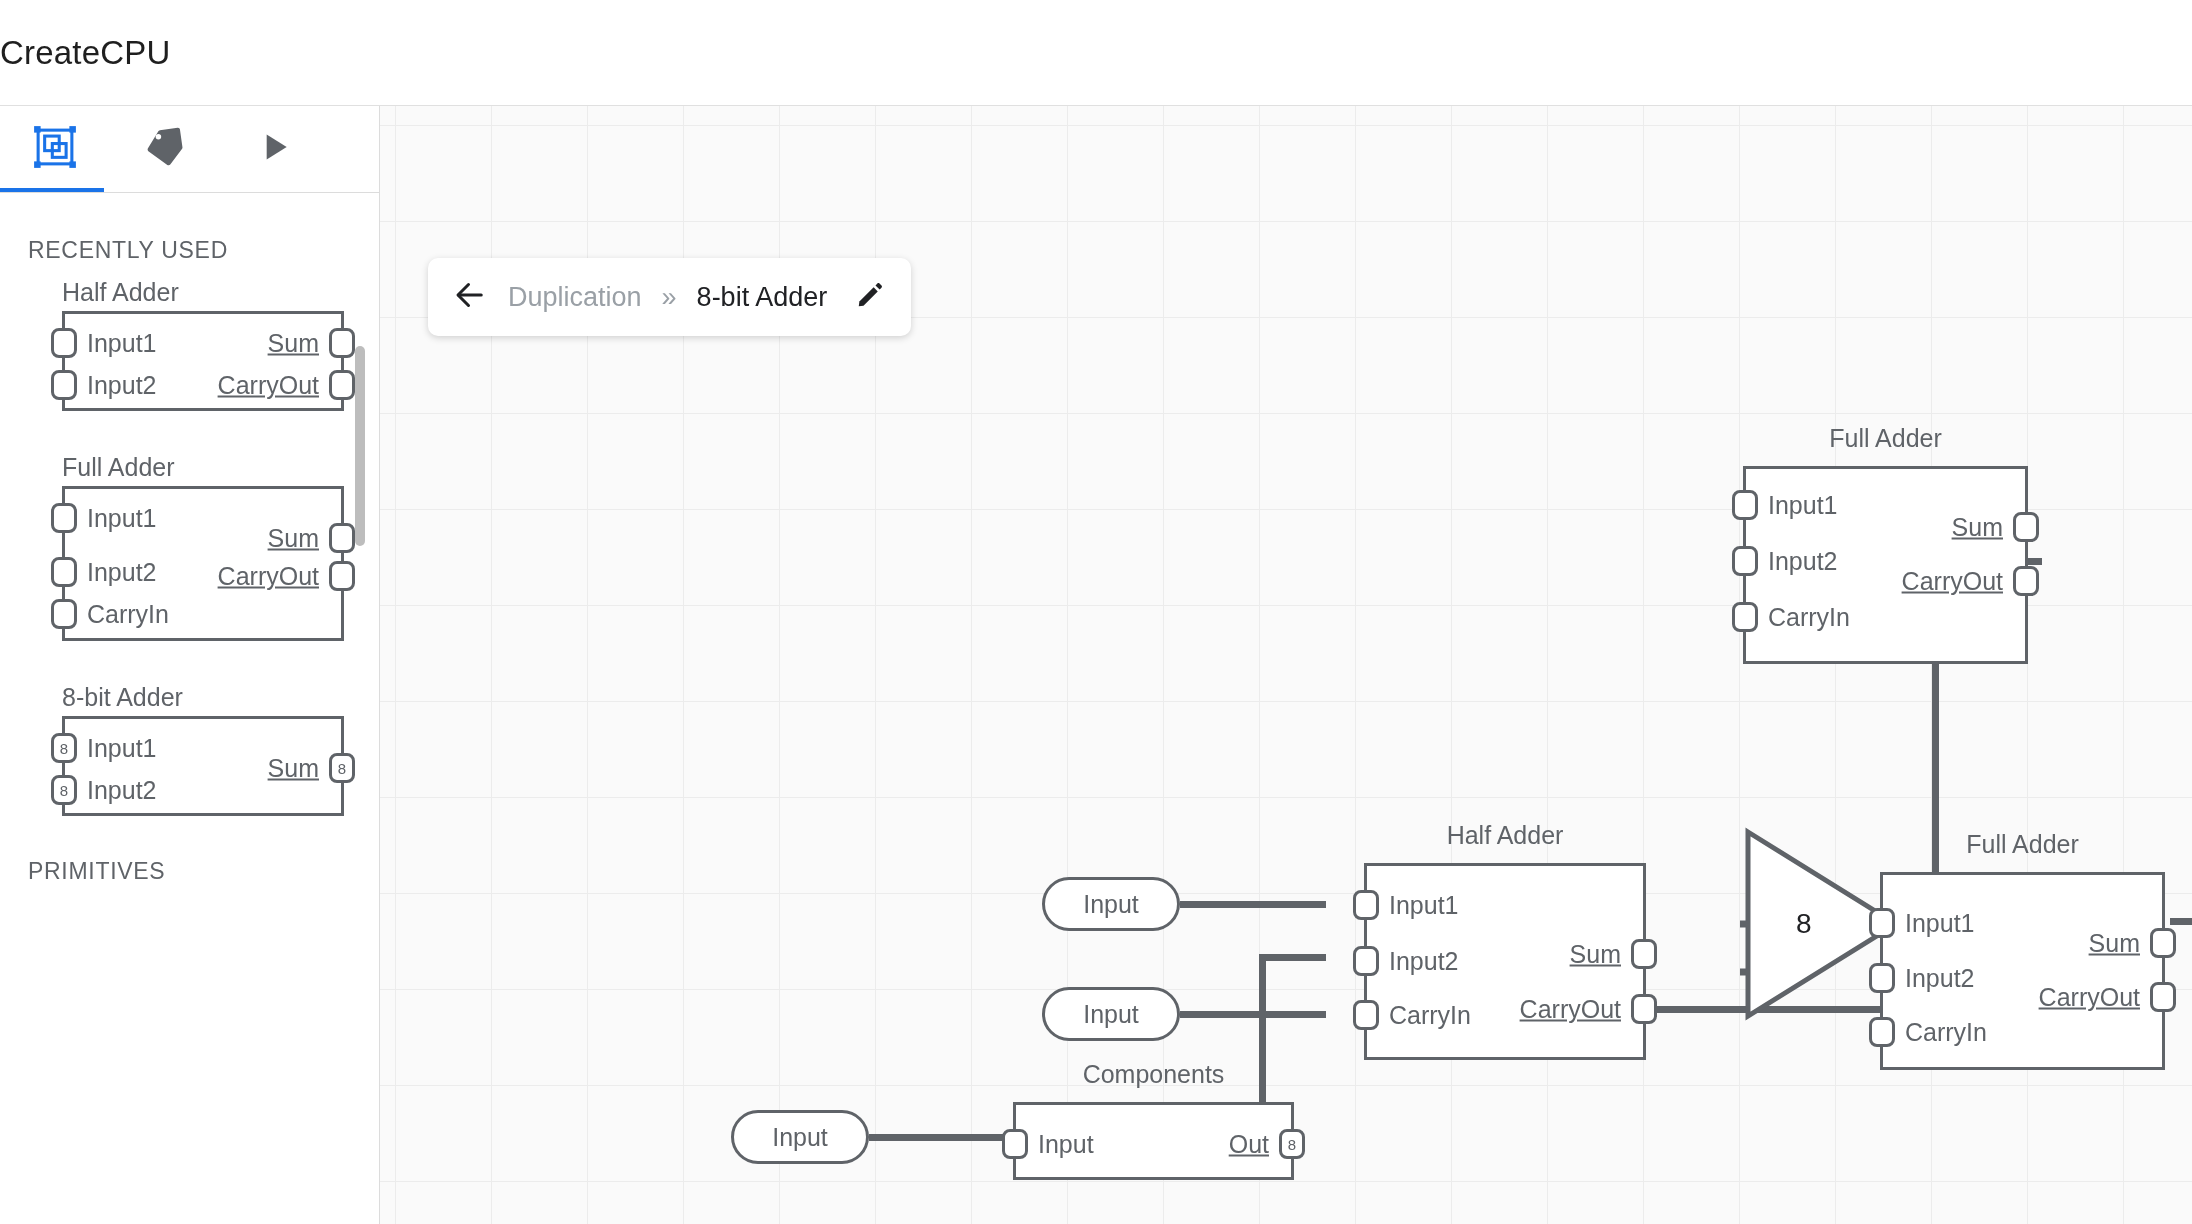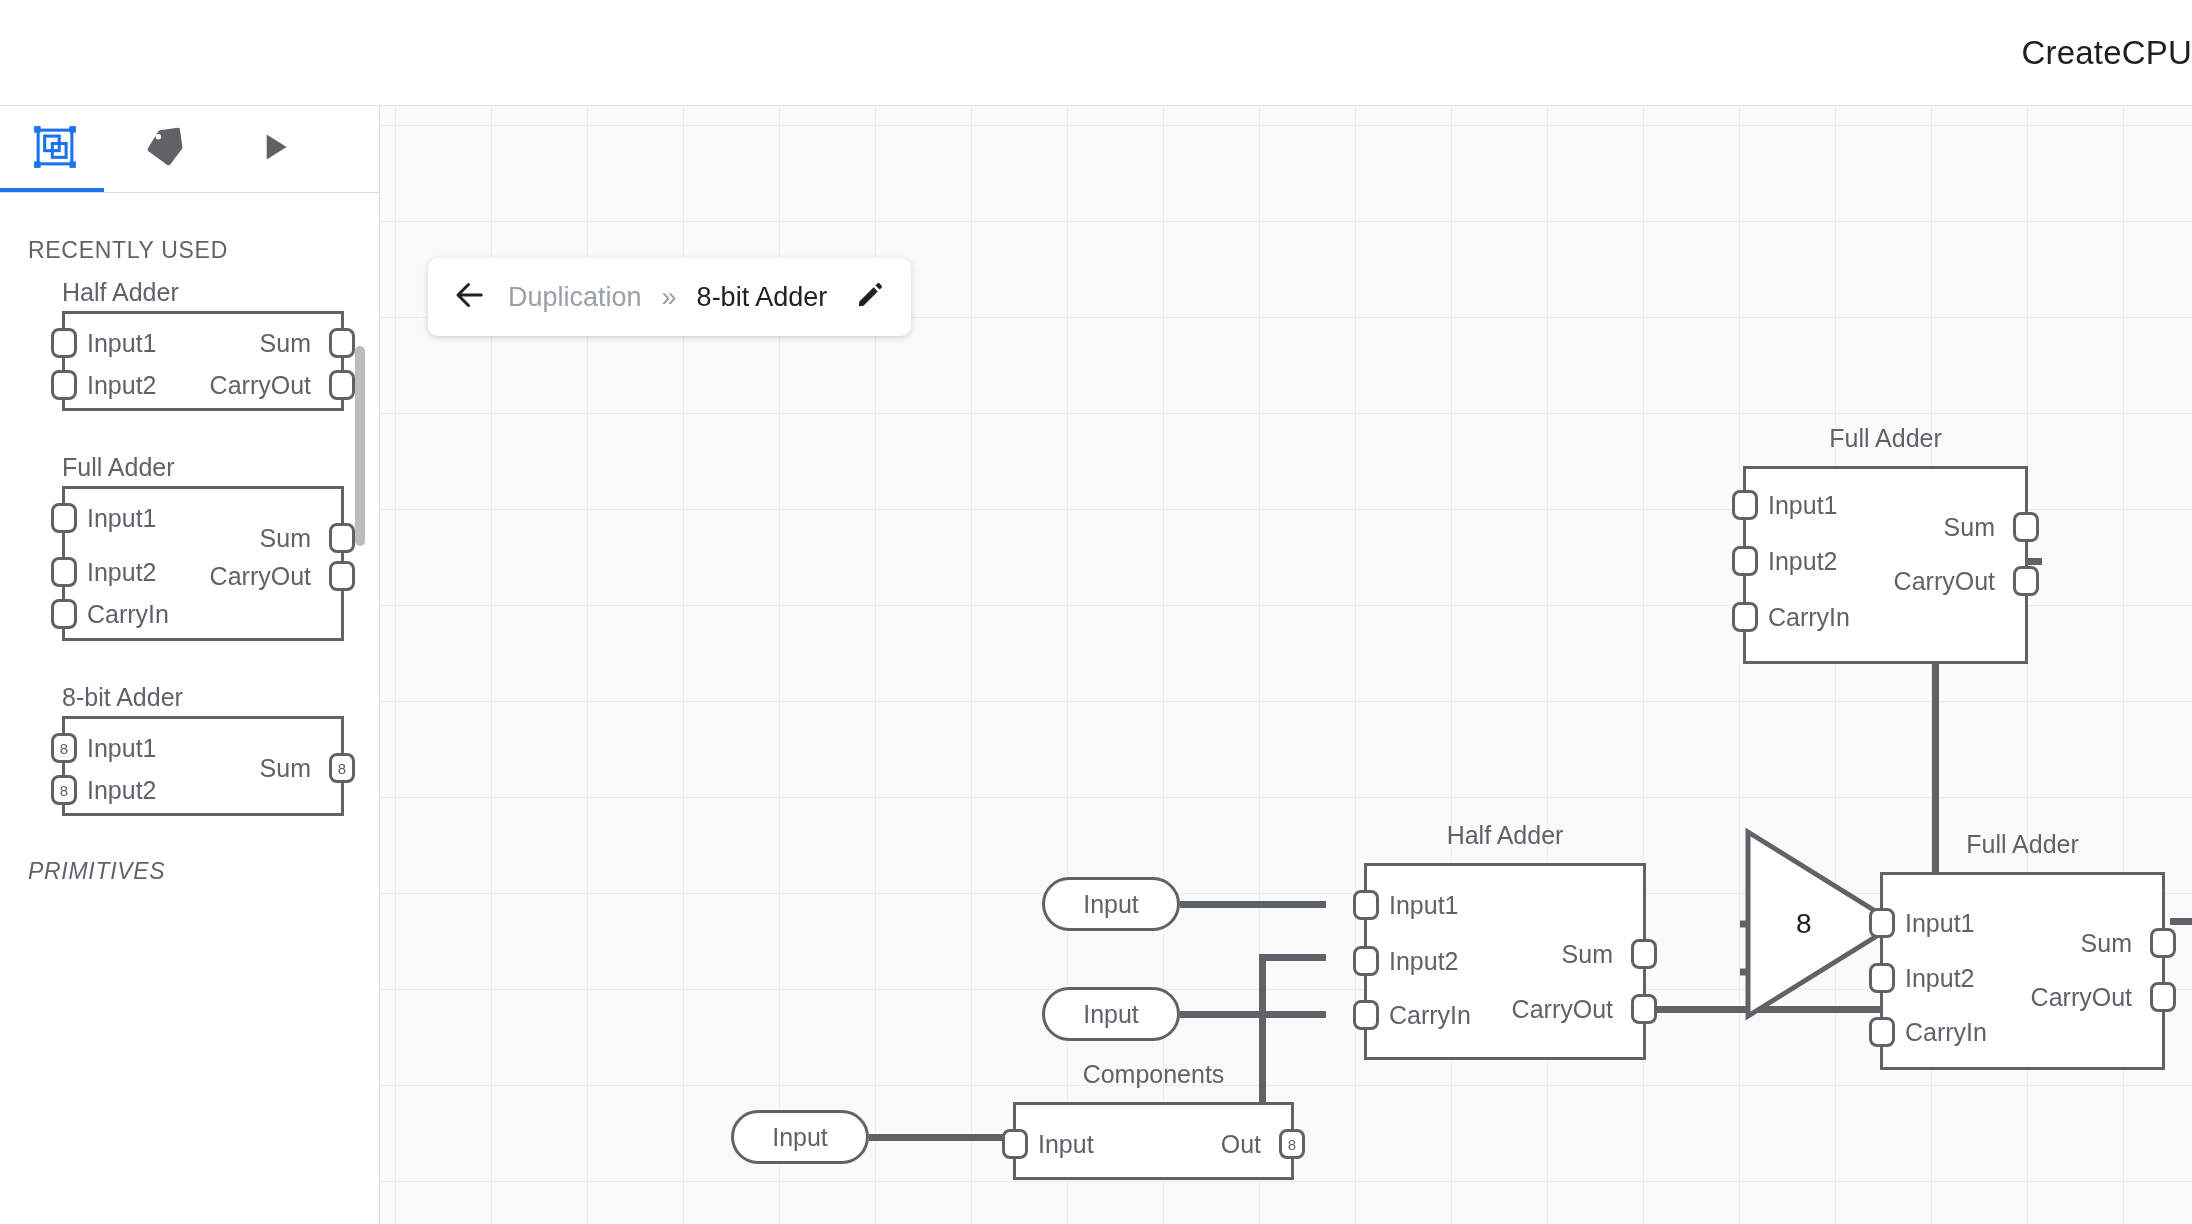--- a/index.html
+++ b/index.html
@@ -9,22 +9,20 @@
     font-family: "Liberation Sans", sans-serif;
     overflow: hidden;
   }
 
   
   #app-header {
     height: 106px;
     background: #ffffff;
     border-bottom: 1px solid #e0e0e0;
     display: flex; align-items: center;
-    padding-left: 38px;
-    justify-content: flex-end;
   }
   #app-title { font-size: 33px; color: #1f1f1f; font-weight: 400; letter-spacing: .2px; }
 
   
   #body-split { display: flex; height: 1118px; }
 
   
   #sidebar {
     width: 380px; flex: 0 0 380px;
     background: #ffffff;
@@ -78,21 +76,21 @@
     width: 26px; height: 30px;
     border: 3px solid #5f6368; border-radius: 8px;
     background: #ffffff;
     display: flex; align-items: center; justify-content: center;
     font-size: 15px; color: #5f6368;
   }
   .port.left  { left: -14px; }
   .port.right { right: -14px; }
   .plabel { position: absolute; font-size: 25px; color: #5f6368; white-space: nowrap; }
   .plabel.in  { left: 22px; transform: translateY(-50%); }
-  .plabel.out { right: 30px; transform: translateY(-50%); }
+  .plabel.out { right: 22px; transform: translateY(-50%); text-decoration: underline; }
 
   #scrollbar-track { position: absolute; top: 240px; right: 14px; width: 10px; height: 200px; }
   #scrollbar-thumb {
     width: 10px; height: 200px; border-radius: 6px; background: #bdbdbd;
   }
 
   
   #canvas {
     position: relative; flex: 1;
     background-color: #fafafa;
@@ -219,21 +217,21 @@
         <div class="comp" style="margin-left:34px; width:282px; height:100px;">
           <div class="port left" style="top:14px;">8</div>
           <div class="plabel in" style="top:29px;">Input1</div>
           <div class="port left" style="top:56px;">8</div>
           <div class="plabel in" style="top:71px;">Input2</div>
           <div class="port right" style="top:34px;">8</div>
           <div class="plabel out" style="top:49px;">Sum</div>
         </div>
       </div>
 
-      <div class="section-label" style="margin-top:40px;font-style:italic;">PRIMITIVES</div>
+      <div class="section-label" style="margin-top:40px;">PRIMITIVES</div>
     </div>
 
     <div id="scrollbar-track">
       <div id="scrollbar-thumb"></div>
     </div>
   </div>
 
   <div id="canvas">
 
     <div id="breadcrumb">

